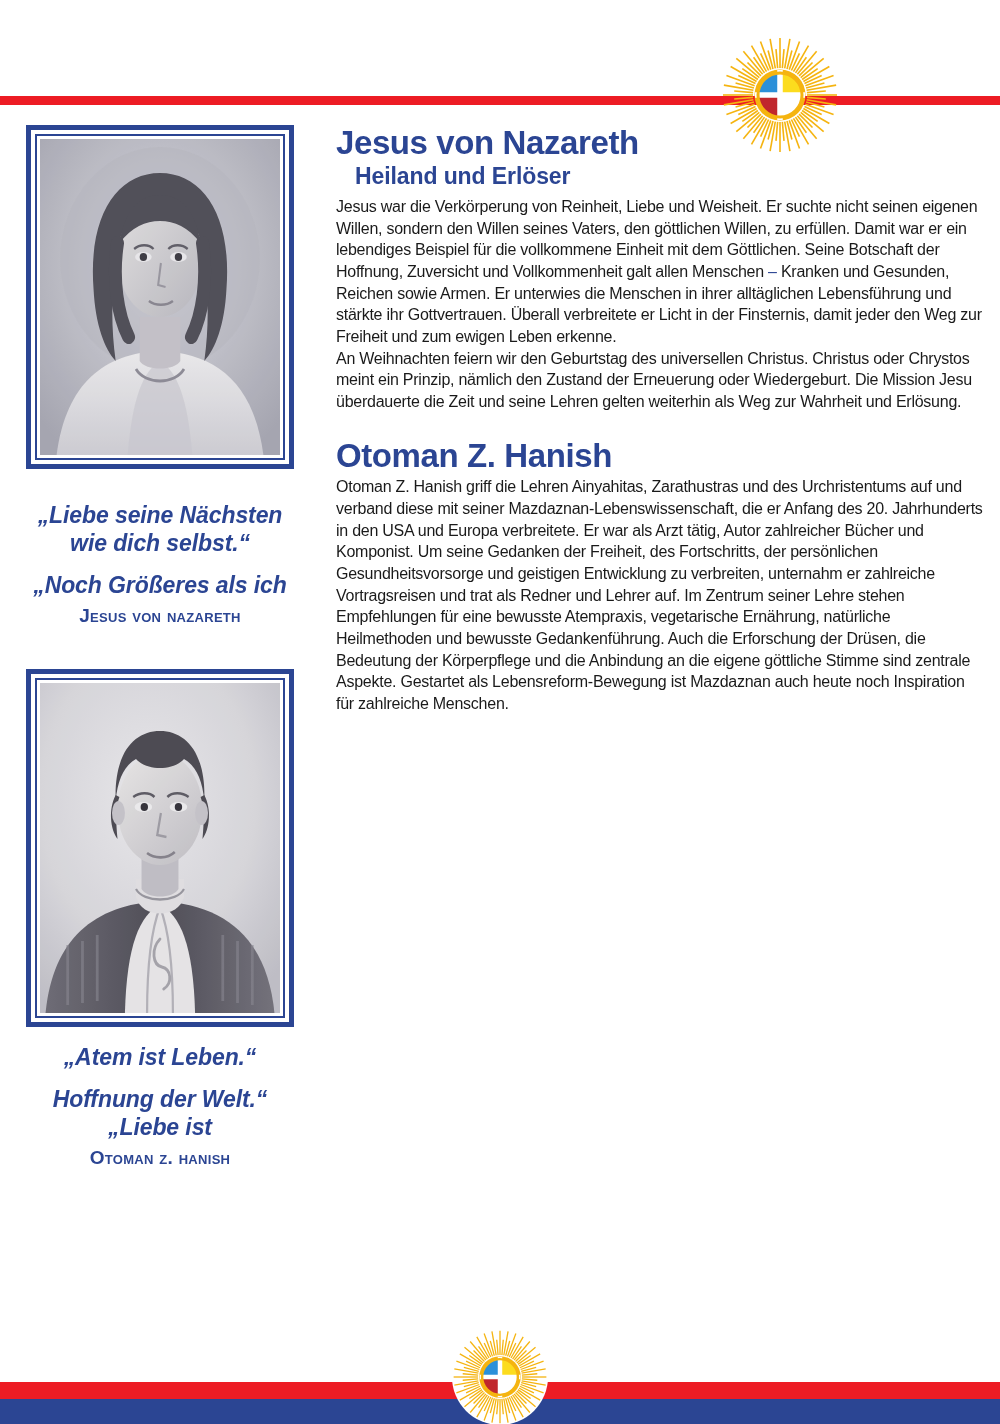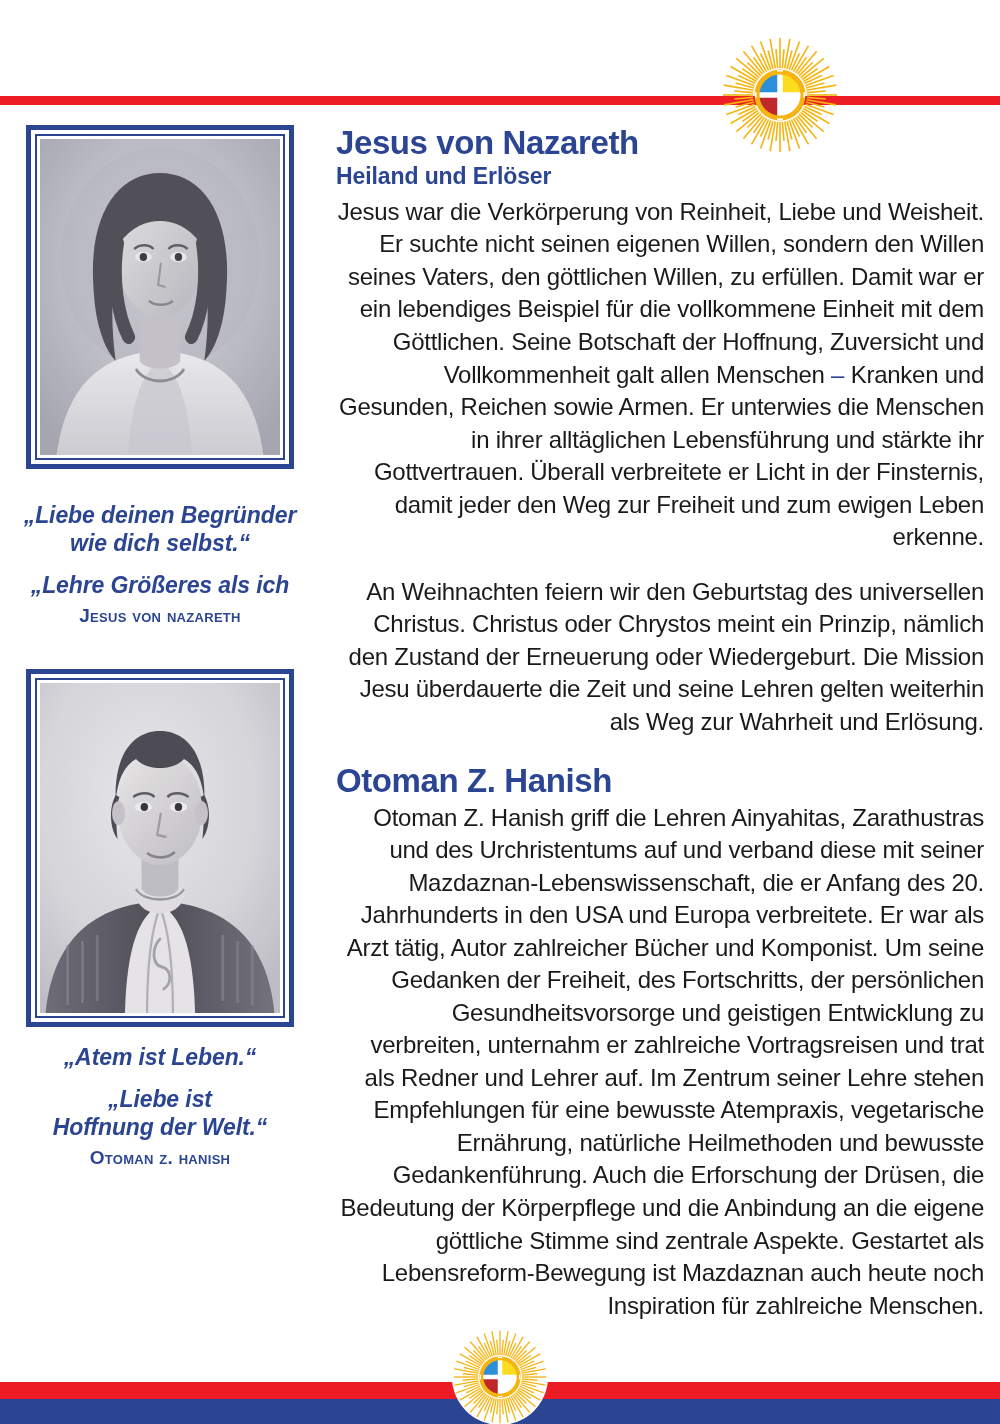--- a/index.html
+++ b/index.html
@@ -158,30 +158,30 @@
     line-height: 1.08;
     margin-bottom: 3px;
   }
   h2.sec-subtitle {
     color: #2B4593;
     font-size: 23px;
     font-weight: 700;
     letter-spacing: -0.1px;
     line-height: 1.1;
     margin-bottom: 7px;
+    margin-left: 19px;
   }
   .sec-body {
     color: #1a1a1a;
-    font-size: 24px;
+    font-size: 16px;
     line-height: 1.355;
     letter-spacing: -0.25px;
-    text-align: right;
   }
   .sec-body .dash { color: #2B4593; }
-  .sec-body .para-break { display: block; margin-top: 22px; }
+  .sec-body .para-break { display: block; }
 
   .section-2 { margin-top: 25px; }
 </style>
 </head>
 <body>
 
 <div class="top-rule"></div>
 
 <div class="logo top">
   <svg viewBox="0 0 118 118" xmlns="http://www.w3.org/2000/svg">
@@ -318,24 +318,24 @@
 
           <path d="M84 104 C78 140 84 176 96 198" fill="none" stroke="#4e4c55" stroke-width="14" stroke-linecap="round"></path>
           <path d="M176 104 C182 140 176 176 164 198" fill="none" stroke="#4e4c55" stroke-width="14" stroke-linecap="round"></path>
           <rect width="260" height="316" fill="#7b7b88" opacity="0.08"></rect>
         </svg>
       </div>
     </div>
   </div>
 
   <div class="quote-block" style="margin-top:32px;">
-    <div class="quote-line">„Liebe deinen Begründer</div>
+    <div class="quote-line">„Liebe seine Nächsten</div>
     <div class="quote-line">wie dich selbst.“</div>
     <div class="quote-gap"></div>
-    <div class="quote-line">„Lehre Größeres als ich</div>
+    <div class="quote-line">„Noch Größeres als ich</div>
     <div class="attrib">Jesus von Nazareth</div>
   </div>
 
   <div class="portrait-frame frame-hanish" style="margin-top:42px;">
     <div class="inner-border">
       <div class="portrait">
         <svg viewBox="0 0 260 330" xmlns="http://www.w3.org/2000/svg" preserveAspectRatio="none">
           <defs>
             <radialGradient id="hbg" cx="45%" cy="35%" r="75%">
               <stop offset="0%" stop-color="#eeedf0"></stop>
@@ -390,22 +390,22 @@
           <ellipse cx="175" cy="130" rx="7" ry="12" fill="#c9c7ce"></ellipse>
           <rect width="260" height="330" fill="#6f6f7d" opacity="0.06"></rect>
         </svg>
       </div>
     </div>
   </div>
 
   <div class="quote-block" style="margin-top:16px;">
     <div class="quote-line">„Atem ist Leben.“</div>
     <div class="quote-gap"></div>
+    <div class="quote-line">Hoffnung der Welt.“</div>
     <div class="quote-line">„Liebe ist</div>
-    <div class="quote-line">Hoffnung der Welt.“</div>
     <div class="attrib">Otoman Z. Hanish</div>
   </div>
 
 </div>
 
 <div class="right-col">
 
   <div class="section section-1">
     <h1 class="sec-title">Jesus von Nazareth</h1>
     <h2 class="sec-subtitle">Heiland und Erlöser</h2>

